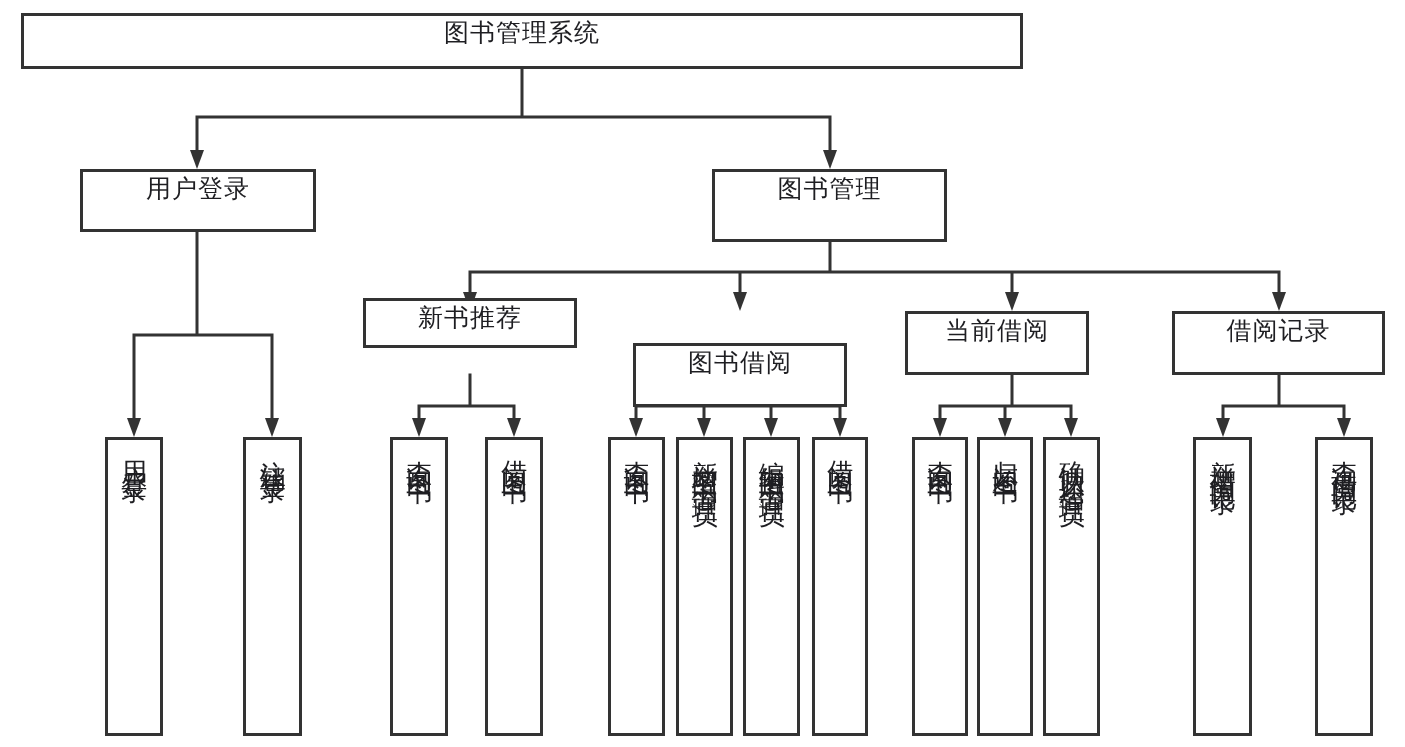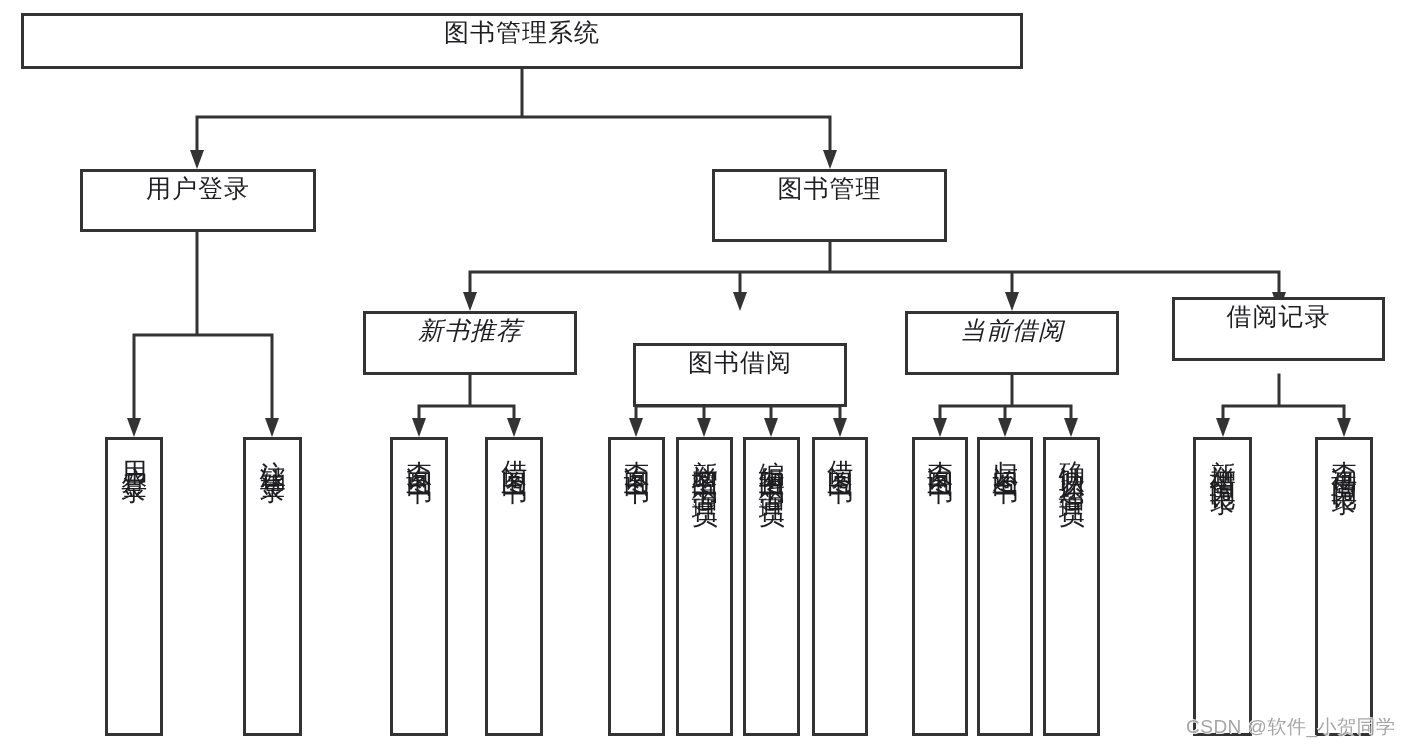--- a/index.html
+++ b/index.html
@@ -16,24 +16,24 @@
   .hbox { font-size:25px; letter-spacing:1px; white-space:nowrap; }
   .vbox { font-size:26px; }
   .vbox .vtext {
     writing-mode:vertical-rl; text-orientation:mixed;
     letter-spacing:6px; line-height:1.05;
   }
   
   .n-root   { left:21px;  top:13px;  width:1002px; height:56px; }
   .n-ulogin { left:80px;  top:169px; width:236px;  height:63px; }
   .n-bmgmt  { left:712px; top:169px; width:235px;  height:73px; }
-  .n-newb   { left:363px; top:311px; width:214px;  height:64px;font-style:italic; }
+  .n-newb   { left:363px; top:298px; width:214px;  height:50px; }
   .n-borrow { left:633px; top:311px; width:214px;  height:64px;margin-top:32px; }
-  .n-cur    { left:905px; top:311px; width:214px;  height:64px;font-style:italic; }
-  .n-rec    { left:1172px;top:297px; width:213px;  height:64px; }
+  .n-cur    { left:905px; top:311px; width:184px;  height:64px; }
+  .n-rec    { left:1172px;top:311px; width:213px;  height:64px; }
   .leaf { top:437px; height:299px; }
   .n-login    { left:105px;  width:58px; }
   .n-logout   { left:243px;  width:59px; }
   .n-nbq      { left:390px;  width:58px; }
   .n-nbb      { left:485px;  width:58px; }
   .n-bbq      { left:608px;  width:57px; }
   .n-bba      { left:676px;  width:57px; }
   .n-bbe      { left:743px;  width:57px; }
   .n-bbb      { left:812px;  width:56px; }
   .n-cbq      { left:912px;  width:56px; }
@@ -153,15 +153,14 @@
     <span class="vtext">确认归还（管理员）</span>
   </div>
 
   <div class="box vbox leaf n-bra">
     <span class="vtext">新增借阅记录</span>
   </div>
   <div class="box vbox leaf n-brq">
     <span class="vtext">查询借阅记录</span>
   </div>
 
-  <div class="watermark">CSDN @软件_小贺同学</div>
 
 </div>
 
 </body></html>

